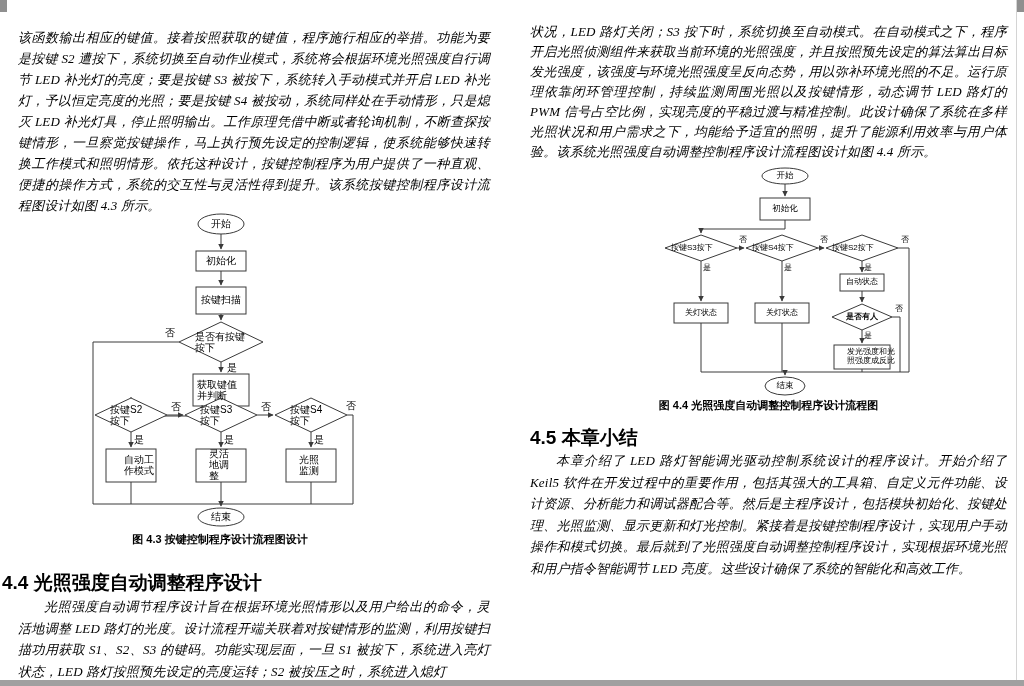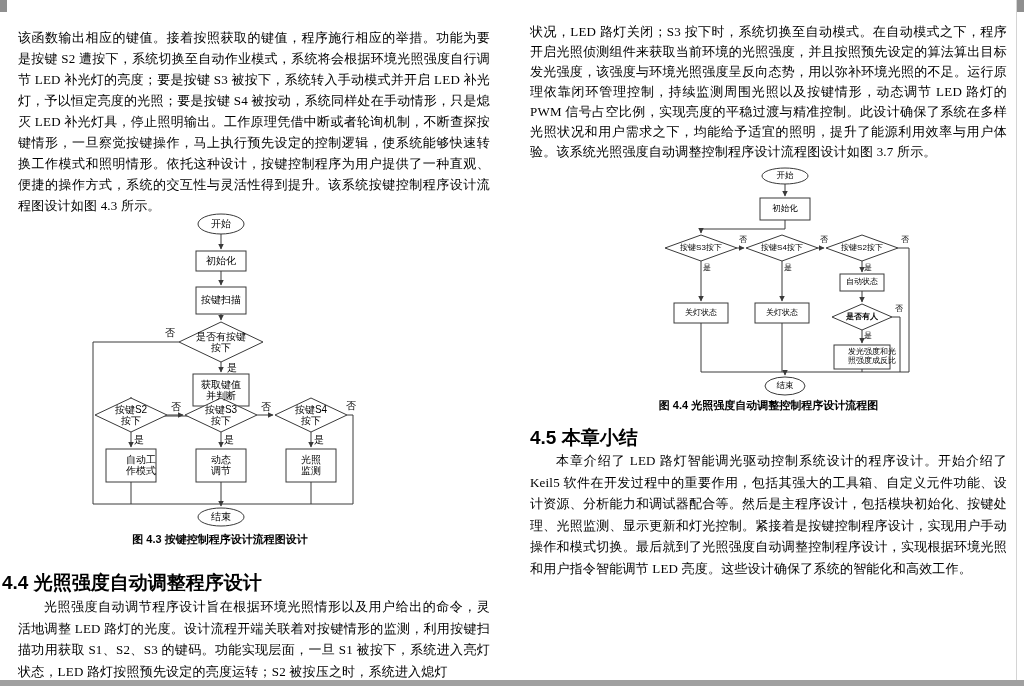--- a/index.html
+++ b/index.html
@@ -1,28 +1,28 @@
 <!DOCTYPE html>
 <html><head>
 <meta charset="utf-8">
 <style>
   html,body{margin:0;padding:0;}
   body{
     width:1024px;height:686px;position:relative;background:#ffffff;overflow:hidden;
     font-family:"Liberation Serif","DejaVu Serif",serif;color:#000;
   }
   .abs{position:absolute;}
-  .para{font-size:13px;line-height:21px;text-align:justify;letter-spacing:0.2px;}
+  .para{font-size:13px;line-height:21px;text-align:justify;letter-spacing:0.2px;font-style:italic;}
   .indent{text-indent:2em;}
   .h2{font-family:"Liberation Sans","DejaVu Sans",sans-serif;font-weight:bold;font-size:19px;}
   .caption{font-family:"Liberation Sans","DejaVu Sans",sans-serif;font-weight:bold;font-size:11px;text-align:center;}
   .fig{position:absolute;}
   .fig svg{position:absolute;left:0;top:0;}
   .nl{
-    position:absolute;transform:translate(-50%,-50%);text-align:center;line-height:1.12;
+    position:absolute;transform:translate(-50%,-50%);line-height:1.12;
     font-family:"Liberation Sans","DejaVu Sans",sans-serif;white-space:normal;word-break:break-all;
   }
   .f43{font-size:10px;}
   .f44{font-size:8px;}
   .edge{background:#8f8f8f;}
   .shape{fill:#ffffff;stroke:#3a3a3a;stroke-width:1;}
   .cline{fill:none;stroke:#3a3a3a;stroke-width:1;}
 </style>
 </head>
 <body>
@@ -81,30 +81,30 @@
   <div class="nl f43" style="left:46px;top:203px;width:42px;">按键S2按下</div>
   <div class="nl f43" style="left:136px;top:203px;width:42px;">按键S3按下</div>
   <div class="nl f43" style="left:226px;top:203px;width:42px;">按键S4按下</div>
   <div class="nl f43" style="left:91px;top:195px;">否</div>
   <div class="nl f43" style="left:181px;top:195px;">否</div>
   <div class="nl f43" style="left:266px;top:194px;">否</div>
   <div class="nl f43" style="left:54px;top:228px;">是</div>
   <div class="nl f43" style="left:144px;top:228px;">是</div>
   <div class="nl f43" style="left:234px;top:228px;">是</div>
   <div class="nl f43" style="left:56px;top:253px;width:34px;">自动工作模式</div>
-  <div class="nl f43" style="left:136px;top:253px;width:24px;">动态调节</div>
+  <div class="nl f43" style="left:136px;top:253px;width:24px;">灵活地调整</div>
   <div class="nl f43" style="left:226px;top:253px;width:24px;">光照监测</div>
   <div class="nl f43" style="left:136px;top:305px;">结束</div>
 </div>
 
 <div class="abs caption" style="left:20px;top:532px;width:400px;">图 4.3 按键控制程序设计流程图设计</div>
 <div class="abs h2" style="left:2px;top:570px;width:472px;">4.4 光照强度自动调整程序设计</div>
 <div class="abs para indent" style="left:18px;top:596px;width:472px;line-height:21.5px;">光照强度自动调节程序设计旨在根据环境光照情形以及用户给出的命令，灵活地调整 LED 路灯的光度。设计流程开端关联着对按键情形的监测，利用按键扫描功用获取 S1、S2、S3 的键码。功能实现层面，一旦 S1 被按下，系统进入亮灯状态，LED 路灯按照预先设定的亮度运转；S2 被按压之时，系统进入熄灯</div>
 
-<div class="abs para" style="left:530px;top:22px;width:477px;line-height:20px;">状况，LED 路灯关闭；S3 按下时，系统切换至自动模式。在自动模式之下，程序开启光照侦测组件来获取当前环境的光照强度，并且按照预先设定的算法算出目标发光强度，该强度与环境光照强度呈反向态势，用以弥补环境光照的不足。运行原理依靠闭环管理控制，持续监测周围光照以及按键情形，动态调节 LED 路灯的 PWM 信号占空比例，实现亮度的平稳过渡与精准控制。此设计确保了系统在多样光照状况和用户需求之下，均能给予适宜的照明，提升了能源利用效率与用户体验。该系统光照强度自动调整控制程序设计流程图设计如图 3.7 所示。</div>
+<div class="abs para" style="left:530px;top:22px;width:477px;line-height:20px;">状况，LED 路灯关闭；S3 按下时，系统切换至自动模式。在自动模式之下，程序开启光照侦测组件来获取当前环境的光照强度，并且按照预先设定的算法算出目标发光强度，该强度与环境光照强度呈反向态势，用以弥补环境光照的不足。运行原理依靠闭环管理控制，持续监测周围光照以及按键情形，动态调节 LED 路灯的 PWM 信号占空比例，实现亮度的平稳过渡与精准控制。此设计确保了系统在多样光照状况和用户需求之下，均能给予适宜的照明，提升了能源利用效率与用户体验。该系统光照强度自动调整控制程序设计流程图设计如图 4.4 所示。</div>
 
 <div class="fig" style="left:615px;top:164px;width:300px;height:235px;">
   <svg width="300" height="235" viewBox="0 0 300 235">
     <defs>
       <marker id="a44" markerWidth="7" markerHeight="7" refX="5.5" refY="3" orient="auto">
         <path d="M0,0 L6,3 L0,6 z" fill="#3a3a3a"></path>
       </marker>
     </defs>
     <path class="cline" d="M170,20 L170,32" marker-end="url(#a44)"></path>
     <path class="cline" d="M170,56 L170,65 L86,65 L86,69" marker-end="url(#a44)"></path>

